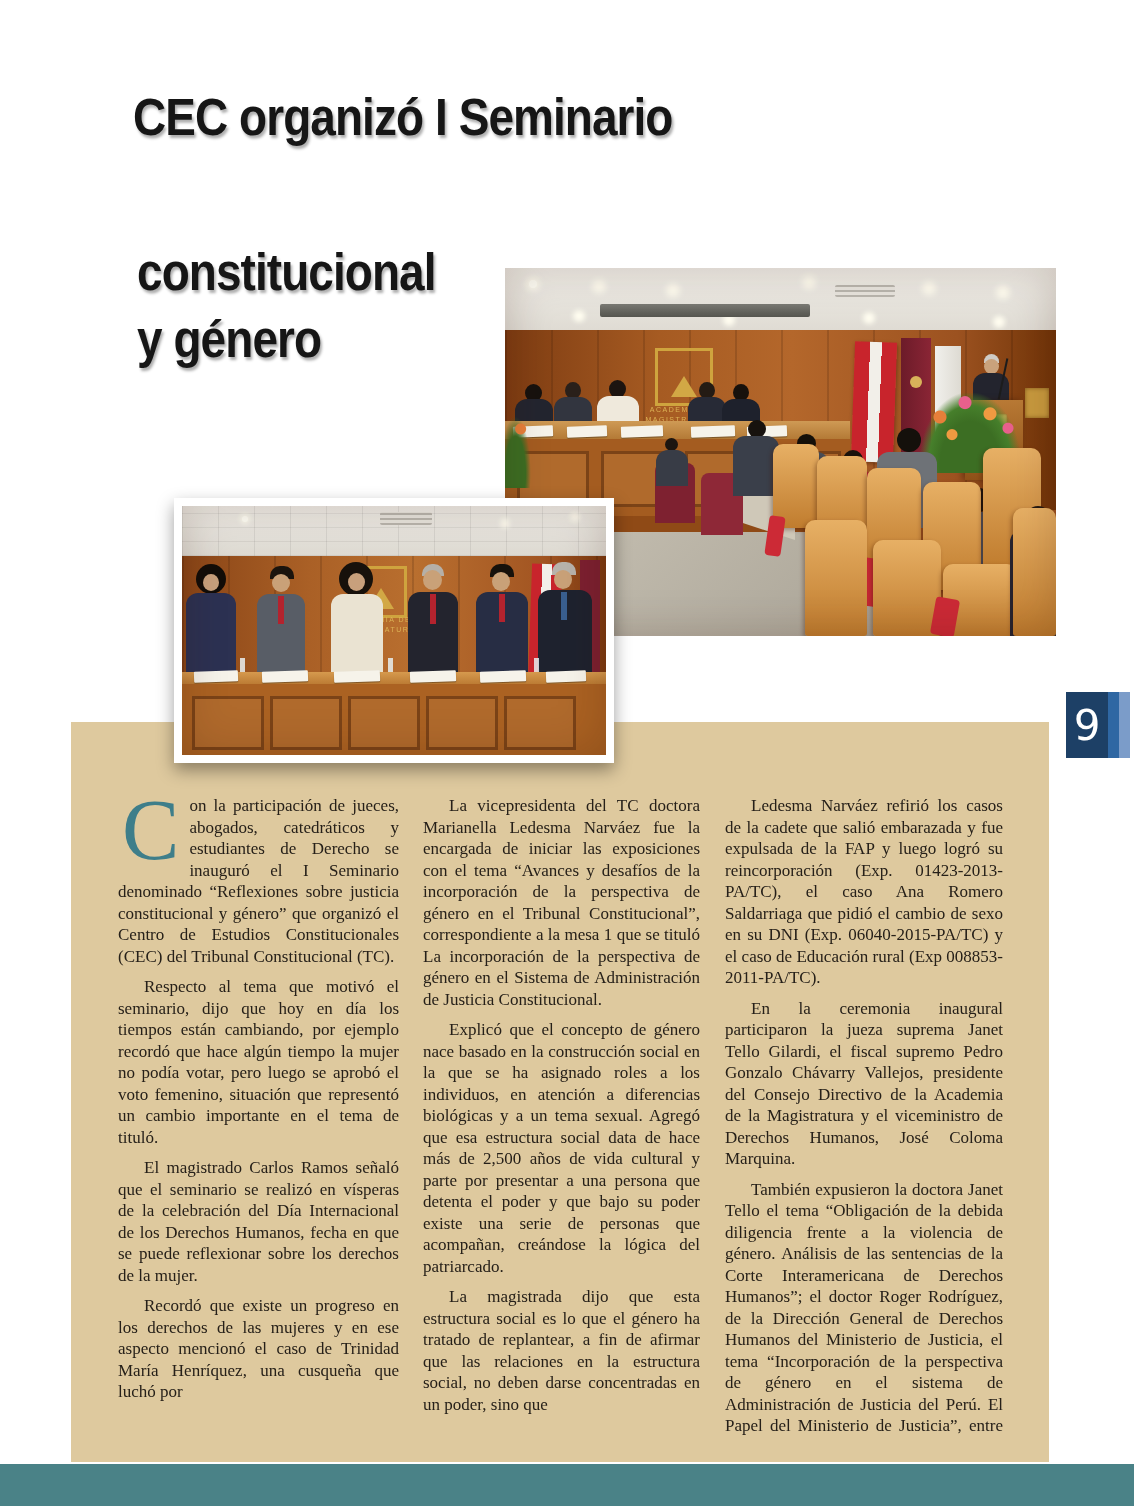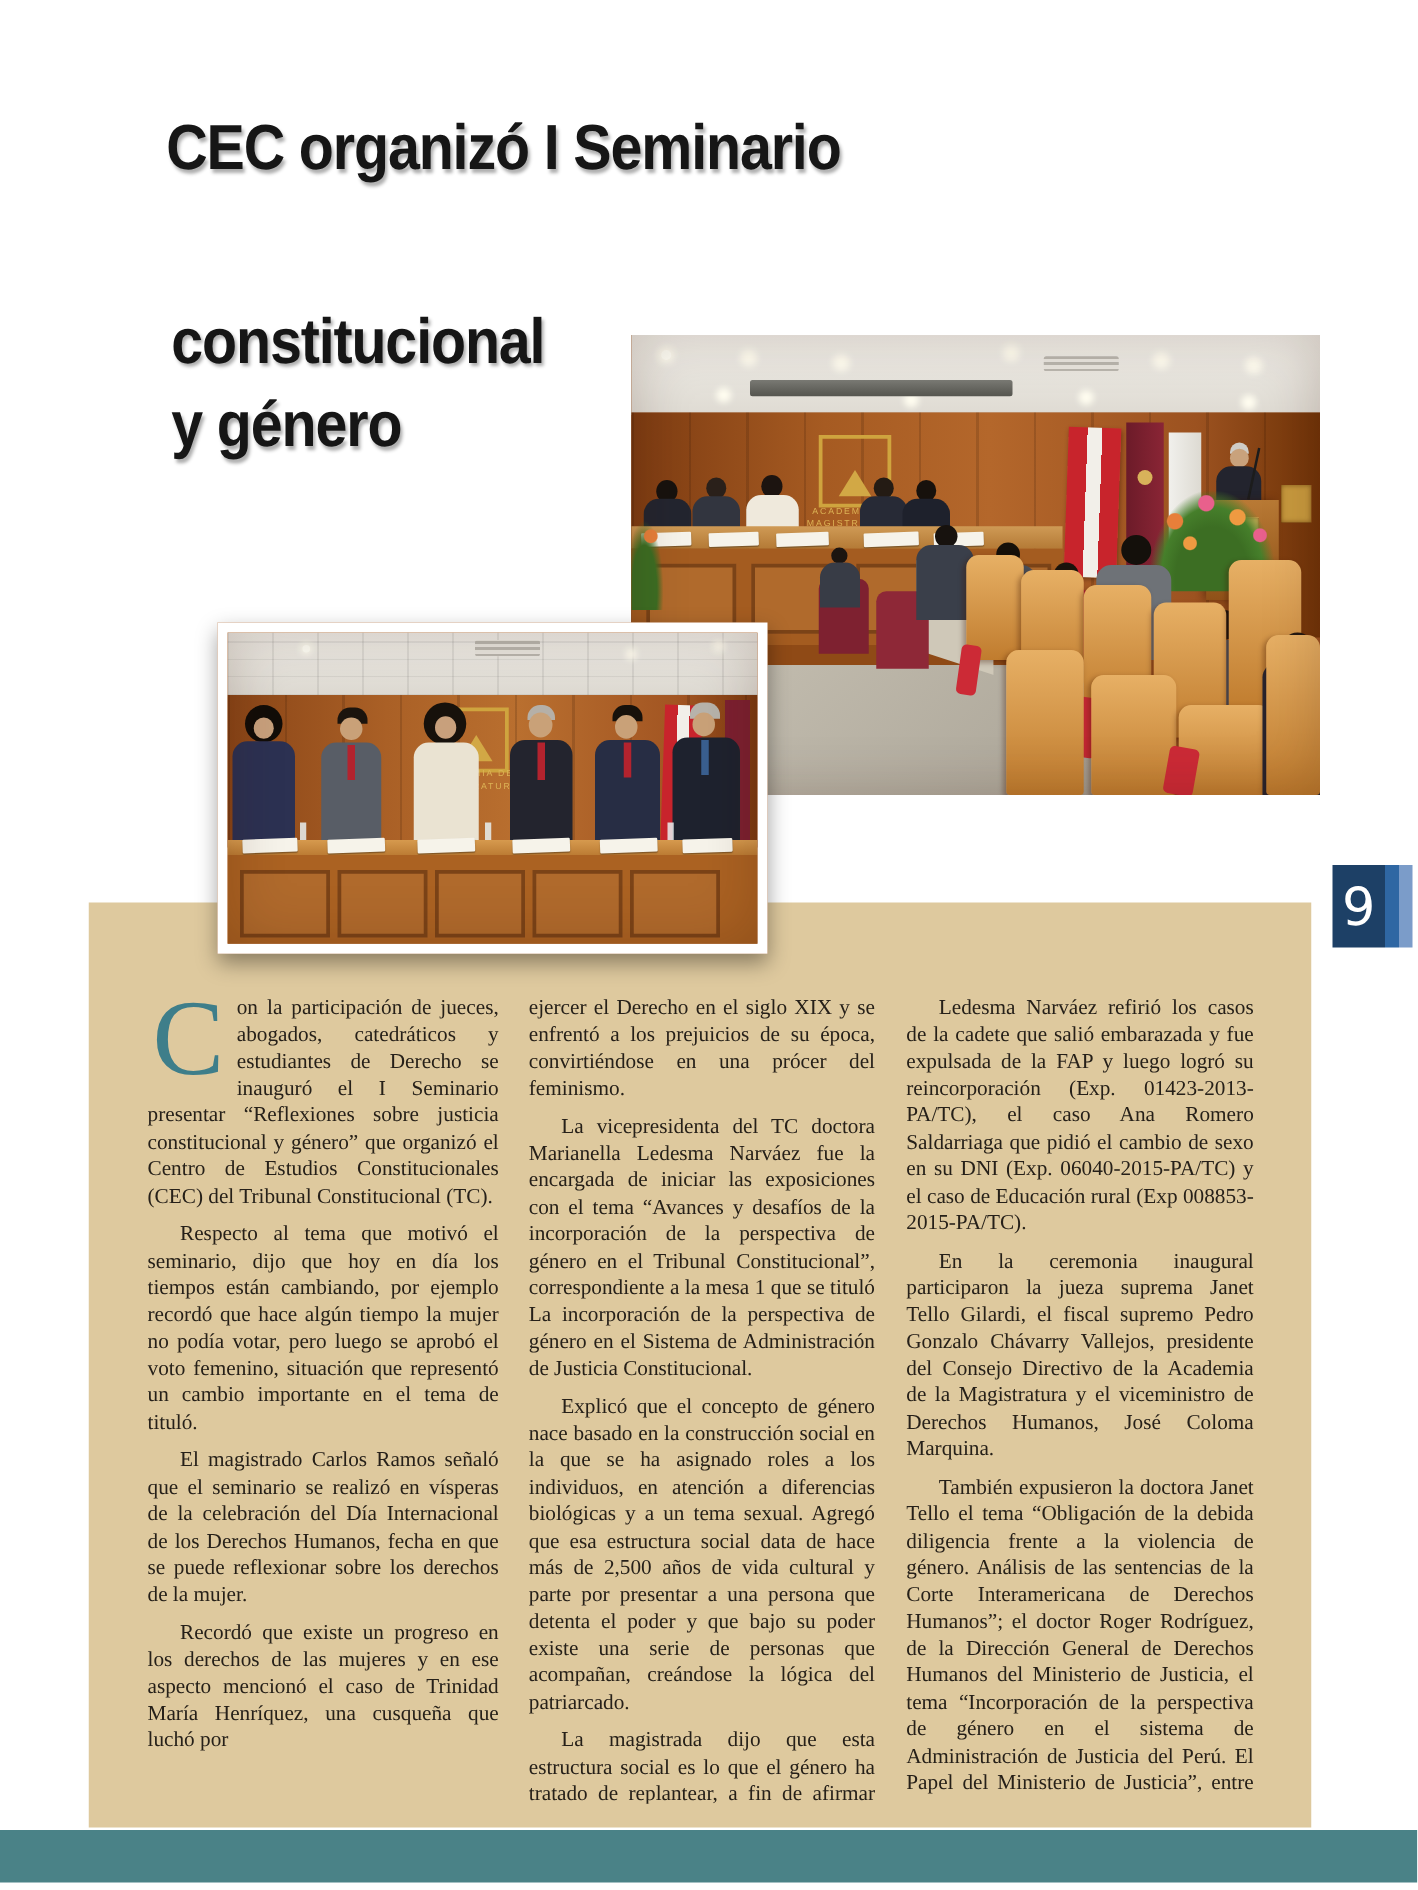--- a/index.html
+++ b/index.html
@@ -173,33 +173,32 @@
     <div class="abs head" style="left:12px;top:236px;width:30px;height:30px;background:#110d09;"></div>
     <div class="abs torso" style="left:0;top:264px;width:64px;height:104px;background:#565a61;"></div>
   </div>
 
   <div class="badge">
     <span>9</span>
   </div>
 
   <div class="contentbox">
     <div class="col c1">
-      <p class="first"><span class="dropcap">C</span><span>on la participación de jueces, abogados, catedráticos y estudiantes de Derecho se inauguró el I Seminario presentar “Reflexiones sobre justicia constitucional y género” que organizó el Centro de Estudios Constitucionales (CEC) del Tribunal Constitucional (TC).</span></p>
+      <p class="first"><span class="dropcap">C</span><span>on la participación de jueces, abogados, catedráticos y estudiantes de Derecho se inauguró el I Seminario denominado “Reflexiones sobre justicia constitucional y género” que organizó el Centro de Estudios Constitucionales (CEC) del Tribunal Constitucional (TC).</span></p>
       <p>Respecto al tema que motivó el seminario, dijo que hoy en día los tiempos están cambiando, por ejemplo recordó que hace algún tiempo la mujer no podía votar, pero luego se aprobó el voto femenino, situación que representó un cambio importante en el tema de tituló.</p>
       <p>El magistrado Carlos Ramos señaló que el seminario se realizó en vísperas de la celebración del Día Internacional de los Derechos Humanos, fecha en que se puede reflexionar sobre los derechos de la mujer.</p>
       <p>Recordó que existe un progreso en los derechos de las mujeres y en ese aspecto mencionó el caso de Trinidad María Henríquez, una cusqueña que luchó por</p>
     </div>
     <div class="col c2">
-      <p class="cont">ejercer el Derecho en el siglo XIX y se enfrentó a los prejuicios de su época, convirtiéndose en una prócer del feminismo.</p>
       <p>La vicepresidenta del TC doctora Marianella Ledesma Narváez fue la encargada de iniciar las exposiciones con el tema “Avances y desafíos de la incorporación de la perspectiva de género en el Tribunal Constitucional”, correspondiente a la mesa 1 que se tituló La incorporación de la perspectiva de género en el Sistema de Administración de Justicia Constitucional.</p>
       <p>Explicó que el concepto de género nace basado en la construcción social en la que se ha asignado roles a los individuos, en atención a diferencias biológicas y a un tema sexual. Agregó que esa estructura social data de hace más de 2,500 años de vida cultural y parte por presentar a una persona que detenta el poder y que bajo su poder existe una serie de personas que acompañan, creándose la lógica del patriarcado.</p>
       <p>La magistrada dijo que esta estructura social es lo que el género ha tratado de replantear, a fin de afirmar que las relaciones en la estructura social, no deben darse concentradas en un poder, sino que</p>
     </div>
     <div class="col c3">
-      <p>Ledesma Narváez refirió los casos de la cadete que salió embarazada y fue expulsada de la FAP y luego logró su reincorporación (Exp. 01423-2013-PA/TC), el caso Ana Romero Saldarriaga que pidió el cambio de sexo en su DNI (Exp. 06040-2015-PA/TC) y el caso de Educación rural (Exp 008853-2015-PA/TC).</p>
+      <p>Ledesma Narváez refirió los casos de la cadete que salió embarazada y fue expulsada de la FAP y luego logró su reincorporación (Exp. 01423-2013-PA/TC), el caso Ana Romero Saldarriaga que pidió el cambio de sexo en su DNI (Exp. 06040-2015-PA/TC) y el caso de Educación rural (Exp 008853-2011-PA/TC).</p>
       <p>En la ceremonia inaugural participaron la jueza suprema Janet Tello Gilardi, el fiscal supremo Pedro Gonzalo Chávarry Vallejos, presidente del Consejo Directivo de la Academia de la Magistratura y el viceministro de Derechos Humanos, José Coloma Marquina.</p>
       <p>También expusieron la doctora Janet Tello el tema “Obligación de la debida diligencia frente a la violencia de género. Análisis de las sentencias de la Corte Interamericana de Derechos Humanos”; el doctor Roger Rodríguez, de la Dirección General de Derechos Humanos del Ministerio de Justicia, el tema “Incorporación de la perspectiva de género en el sistema de Administración de Justicia del Perú. El Papel del Ministerio de Justicia”, entre otros temas.</p>
     </div>
   </div>
 
   <div class="ph2wrap">
     <div class="ph abs" style="left:0;top:0;width:424px;height:249px;">
       <div class="abs tilegrid" style="left:0;top:0;width:424px;height:50px;border-bottom:2px solid #cfc9bf;">
         <div class="abs vent" style="left:198px;top:6px;width:52px;height:13px;"></div>
         <div class="abs lgt" style="left:60px;top:10px;width:6px;height:6px;box-shadow:0 0 5px 2px #fffdf0, 260px 4px 5px 2px #fffdf0, 330px -2px 5px 2px #fffdf0;"></div>

